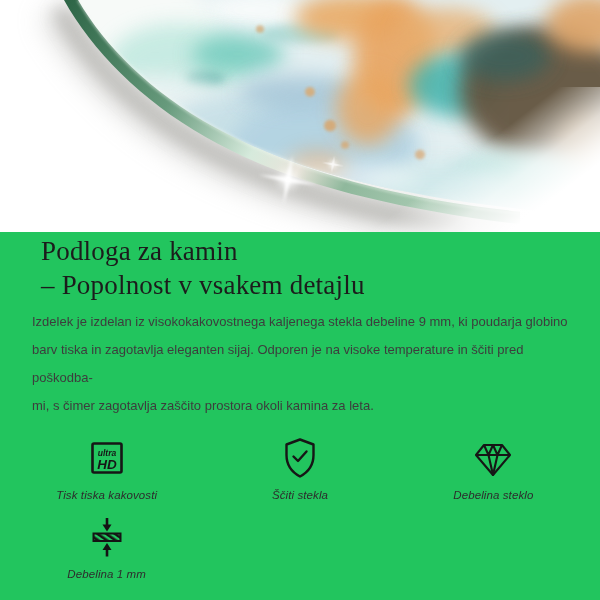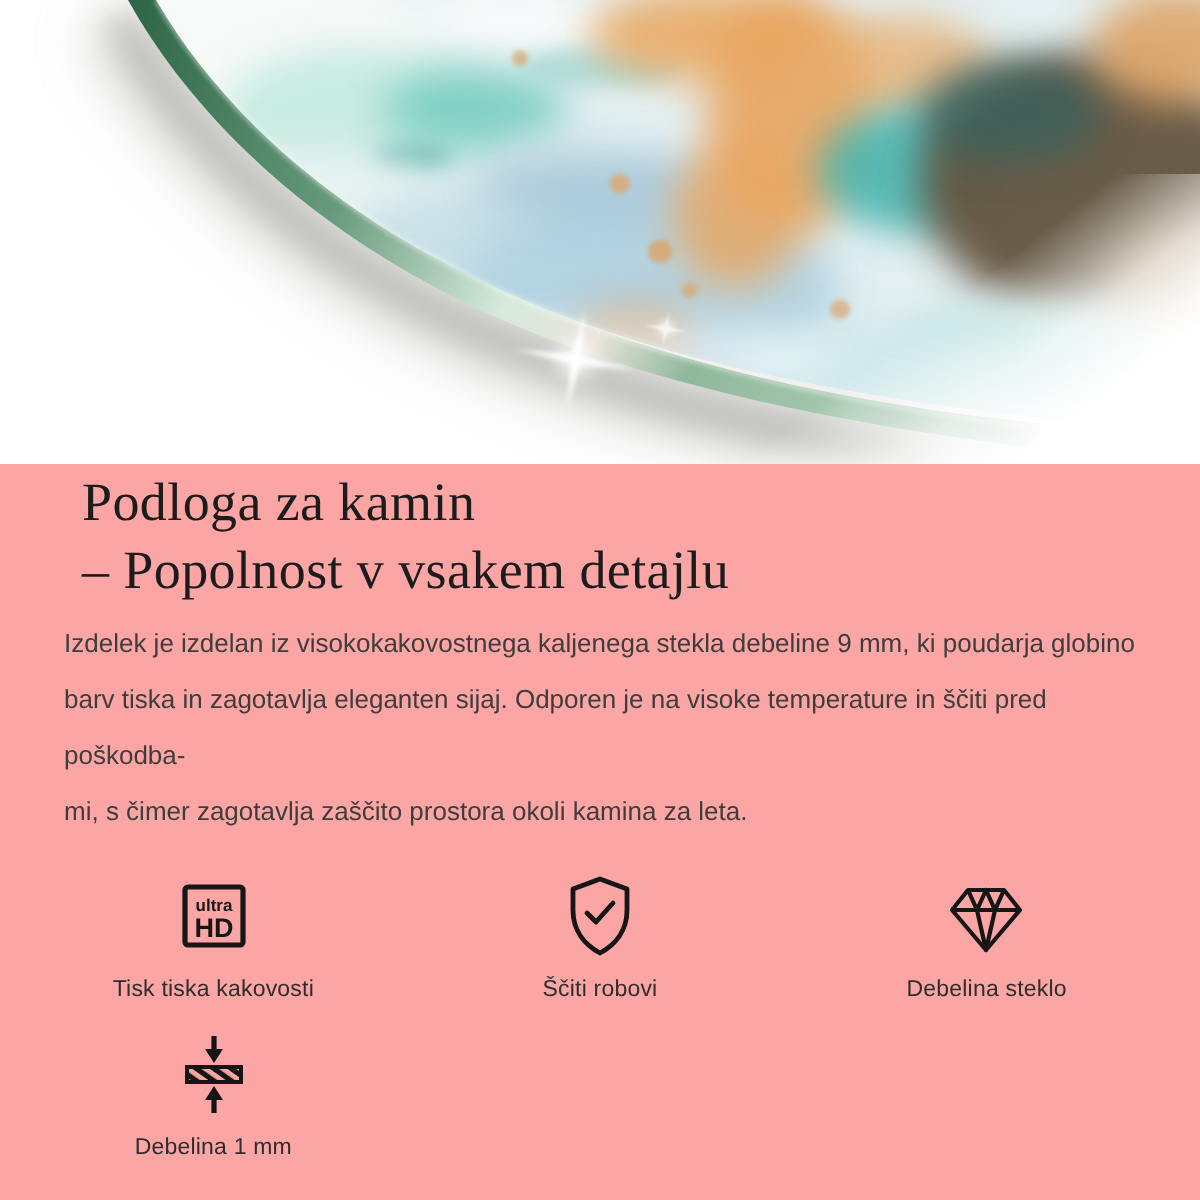--- a/index.html
+++ b/index.html
@@ -1,24 +1,24 @@
 <!DOCTYPE html>
 <html><head>
 <meta charset="utf-8">
 <style>
   html,body{margin:0;padding:0;background:#ffffff;width:600px;height:600px;overflow:hidden;
     font-family:"Liberation Sans",sans-serif;}
-  .page{width:600px;height:600px;background:#fca5a5;}
+  .page{width:600px;height:600px;background:#22c55e;}
   .hero{width:600px;height:232px;display:block;}
   .title{margin:2px 0 0 41px;font-family:"Liberation Serif","DejaVu Serif",serif;font-weight:400;
     font-size:27px;line-height:34px;color:#1c1c1c;white-space:pre-line;letter-spacing:.2px;}
   .desc{margin:6px 0 0 32px;width:552px;font-size:13px;line-height:28px;color:#3d3d3d;
     white-space:pre-line;}
   .features{margin:14px 10px 0 10px;display:grid;grid-template-columns:repeat(3,1fr);row-gap:12px;}
-  .feature{display:flex;flex-direction:column;align-items:center;}
+  .feature{display:flex;flex-direction:column;align-items:center;font-style:italic;}
   .f-icon{width:48px;height:48px;display:flex;align-items:center;justify-content:center;}
   .f-label{margin-top:7px;font-size:11.5px;color:#2d2d2d;letter-spacing:.1px;}
   svg{display:block;}
 </style>
 </head>
 <body>
 
 <div class="page">
 
   <svg class="hero" width="600" height="232" viewBox="0 0 600 240" preserveAspectRatio="none">
@@ -136,21 +136,21 @@
       <span class="f-label">Tisk tiska kakovosti</span>
     </div>
 
     <div class="feature">
       <span class="f-icon">
         <svg width="48" height="48" viewBox="0 0 48 48" fill="none" stroke="#161616" stroke-width="2.4" stroke-linecap="round" stroke-linejoin="round">
           <path d="M24 5.5 L37.5 10.5 V21 C37.5 31.5 31.5 38.5 24 42.5 C16.5 38.5 10.5 31.5 10.5 21 V10.5 Z"></path>
           <path d="M17.5 22.5 L22 27 L30.5 17.5"></path>
         </svg>
       </span>
-      <span class="f-label">Ščiti robovi</span>
+      <span class="f-label">Ščiti stekla</span>
     </div>
 
     <div class="feature">
       <span class="f-icon">
         <svg width="48" height="48" viewBox="0 0 48 48" fill="none" stroke="#161616" stroke-width="2.1" stroke-linejoin="round">
           <path d="M15 11 H33 L41 21 L24 41 L7 21 Z"></path>
           <path d="M15 11 L19.5 21 L24 11 L28.5 21 L33 11"></path>
           <path d="M7 21 H41"></path>
           <path d="M19.5 21 L24 41 L28.5 21"></path>
         </svg>

